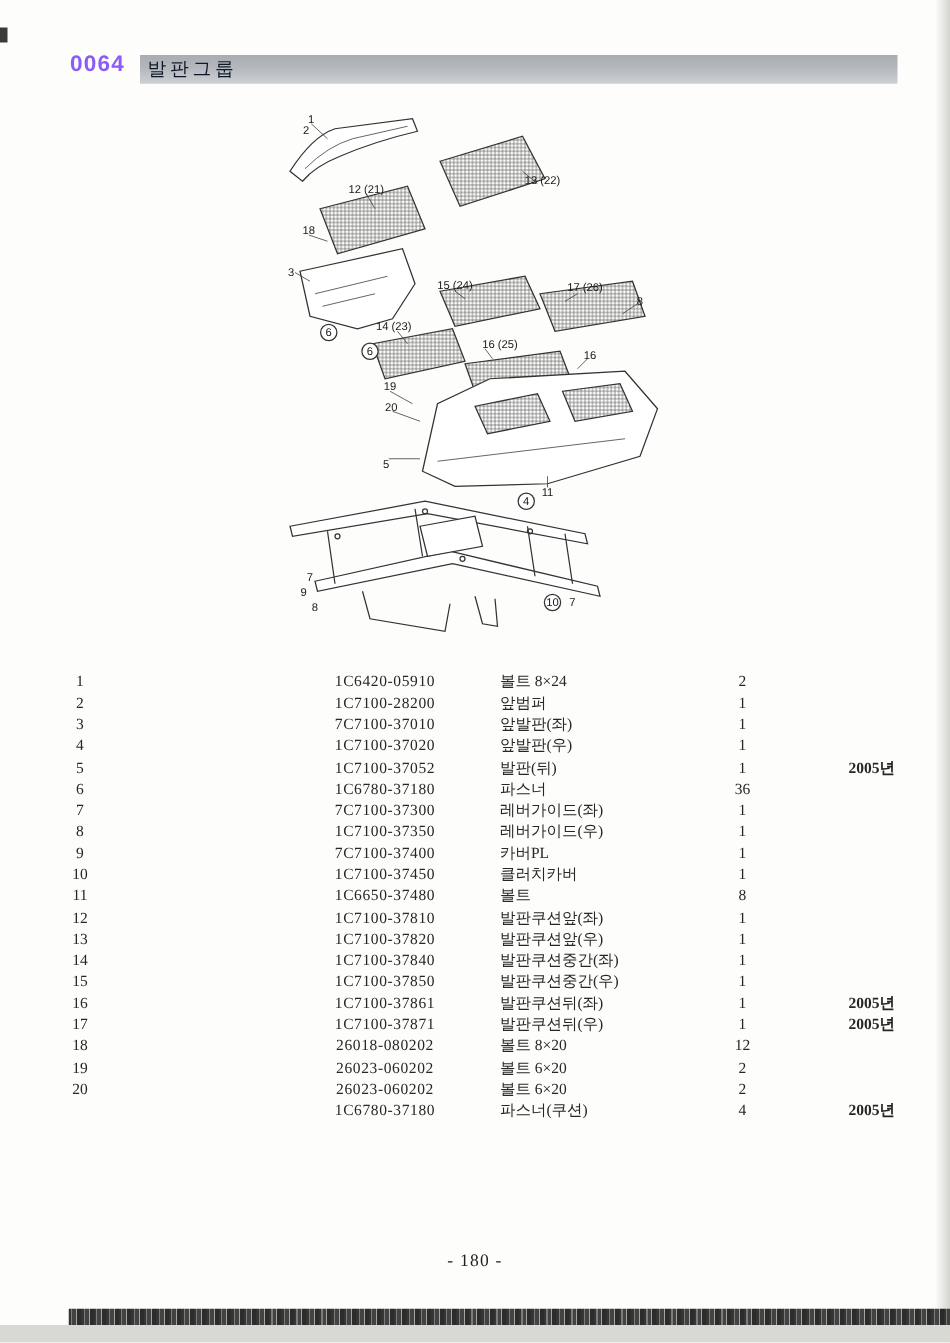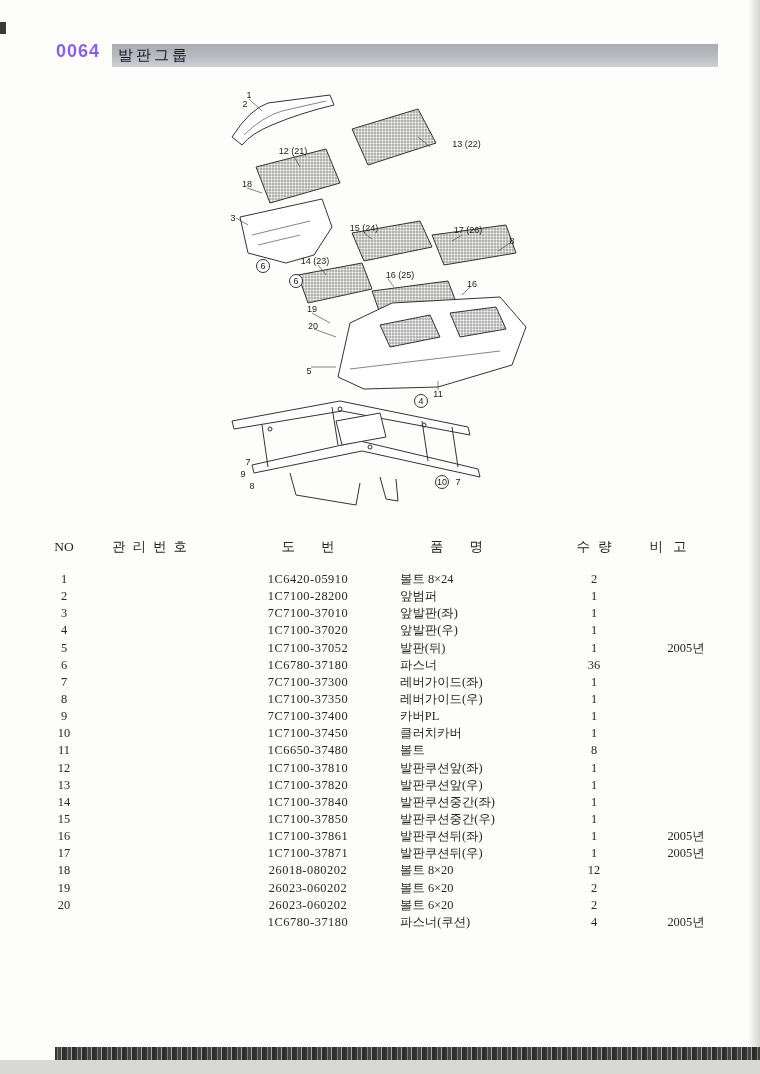--- a/index.html
+++ b/index.html
@@ -46,21 +46,21 @@
   .thead .col-code{letter-spacing:26px;text-indent:26px;}
   .thead .col-name{letter-spacing:26px;text-indent:0;text-align:left;padding-left:32px;}
   .thead .col-qty{letter-spacing:8px;text-indent:8px;}
   .thead .col-note{letter-spacing:10px;text-indent:10px;}
   .trow{height:17.15px;font-size:12.4px;color:#262626;}
   .trow .col-no{text-align:center;}
   .trow .col-mgmt{text-align:center;}
   .trow .col-code{text-align:center;letter-spacing:.5px;}
   .trow .col-name{text-align:left;padding-left:2px;}
   .trow .col-qty{text-align:center;}
-  .trow .col-note{text-align:center;padding-left:36px;white-space:nowrap;}
+  .trow .col-note{text-align:right;padding-left:36px;white-space:nowrap;font-weight:bold;}
   
   .page-number{
     position:absolute;left:0;top:1002px;width:760px;text-align:center;
     font-size:14px;letter-spacing:1px;color:#222;
   }
   .corner-mark{position:absolute;left:0;top:22px;width:6px;height:12px;background:#3a3a3a;}
   .right-edge{position:absolute;right:0;top:0;width:12px;height:100%;
     background:linear-gradient(270deg,#d3d3cf, rgba(255,255,255,0));}
   .noise-strip{
     position:absolute;left:55px;right:0;top:1047px;height:13px;opacity:.9;
@@ -127,21 +127,21 @@
           <circle cx="340" cy="324" r="2"></circle>
           <circle cx="424" cy="340" r="2"></circle>
           <circle cx="370" cy="362" r="2"></circle>
         </g>
       </g>
     </svg>
     <div id="callouts">
         <span class="callout" style="left: 249px; top: 10px;">1</span>
         <span class="callout" style="left: 245px; top: 19px;">2</span>
         <span class="callout" style="left: 293px; top: 66px;">12 (21)</span>
-        <span class="callout" style="left: 444px; top: 59px; padding-left: 45px;">13 (22)</span>
+        <span class="callout" style="left: 434px; top: 59px;">13 (22)</span>
         <span class="callout" style="left: 247px; top: 99px;">18</span>
         <span class="callout" style="left: 233px; top: 133px;">3</span>
         <span class="callout circled" style="left: 263px; top: 181px;">6</span>
         <span class="callout circled" style="left: 296px; top: 196px;">6</span>
         <span class="callout" style="left: 364px; top: 143px;">15 (24)</span>
         <span class="callout" style="left: 468px; top: 145px;">17 (26)</span>
         <span class="callout" style="left: 315px; top: 176px;">14 (23)</span>
         <span class="callout" style="left: 390px; top: 190px; margin-left: 10px;">16 (25)</span>
         <span class="callout" style="left: 512px; top: 156px;">8</span>
         <span class="callout" style="left: 472px; top: 199px;">16</span>
@@ -152,28 +152,20 @@
         <span class="callout circled" style="left: 421px; top: 316px;">4</span>
         <span class="callout" style="left: 248px; top: 377px;">7</span>
         <span class="callout" style="left: 243px; top: 389px;">9</span>
         <span class="callout" style="left: 252px; top: 401px;">8</span>
         <span class="callout circled" style="left: 442px; top: 397px;">10</span>
         <span class="callout" style="left: 458px; top: 397px;">7</span>
       </div>
   </div>
 
   <div class="parts-table">
-    <div class="thead" id="thead">
-        <div class="cell col-no">NO</div>
-        <div class="cell col-mgmt">관리번호</div>
-        <div class="cell col-code">도번</div>
-        <div class="cell col-name">품명</div>
-        <div class="cell col-qty">수량</div>
-        <div class="cell col-note">비고</div>
-      </div>
     <div id="tbody">
         <div class="trow">
           <div class="cell col-no">1</div>
           <div class="cell col-mgmt"></div>
           <div class="cell col-code">1C6420-05910</div>
           <div class="cell col-name">볼트 8×24</div>
           <div class="cell col-qty">2</div>
           <div class="cell col-note"></div>
         </div>
         <div class="trow">
@@ -332,16 +324,17 @@
           <div class="cell col-no"></div>
           <div class="cell col-mgmt"></div>
           <div class="cell col-code">1C6780-37180</div>
           <div class="cell col-name">파스너(쿠션)</div>
           <div class="cell col-qty">4</div>
           <div class="cell col-note">2005년</div>
         </div>
       </div>
   </div>
 
+  <div class="page-number">- 180 -</div>
 
   <div class="noise-strip"></div>
   <div class="bottom-edge"></div>
 </div>
 
 </body></html>

